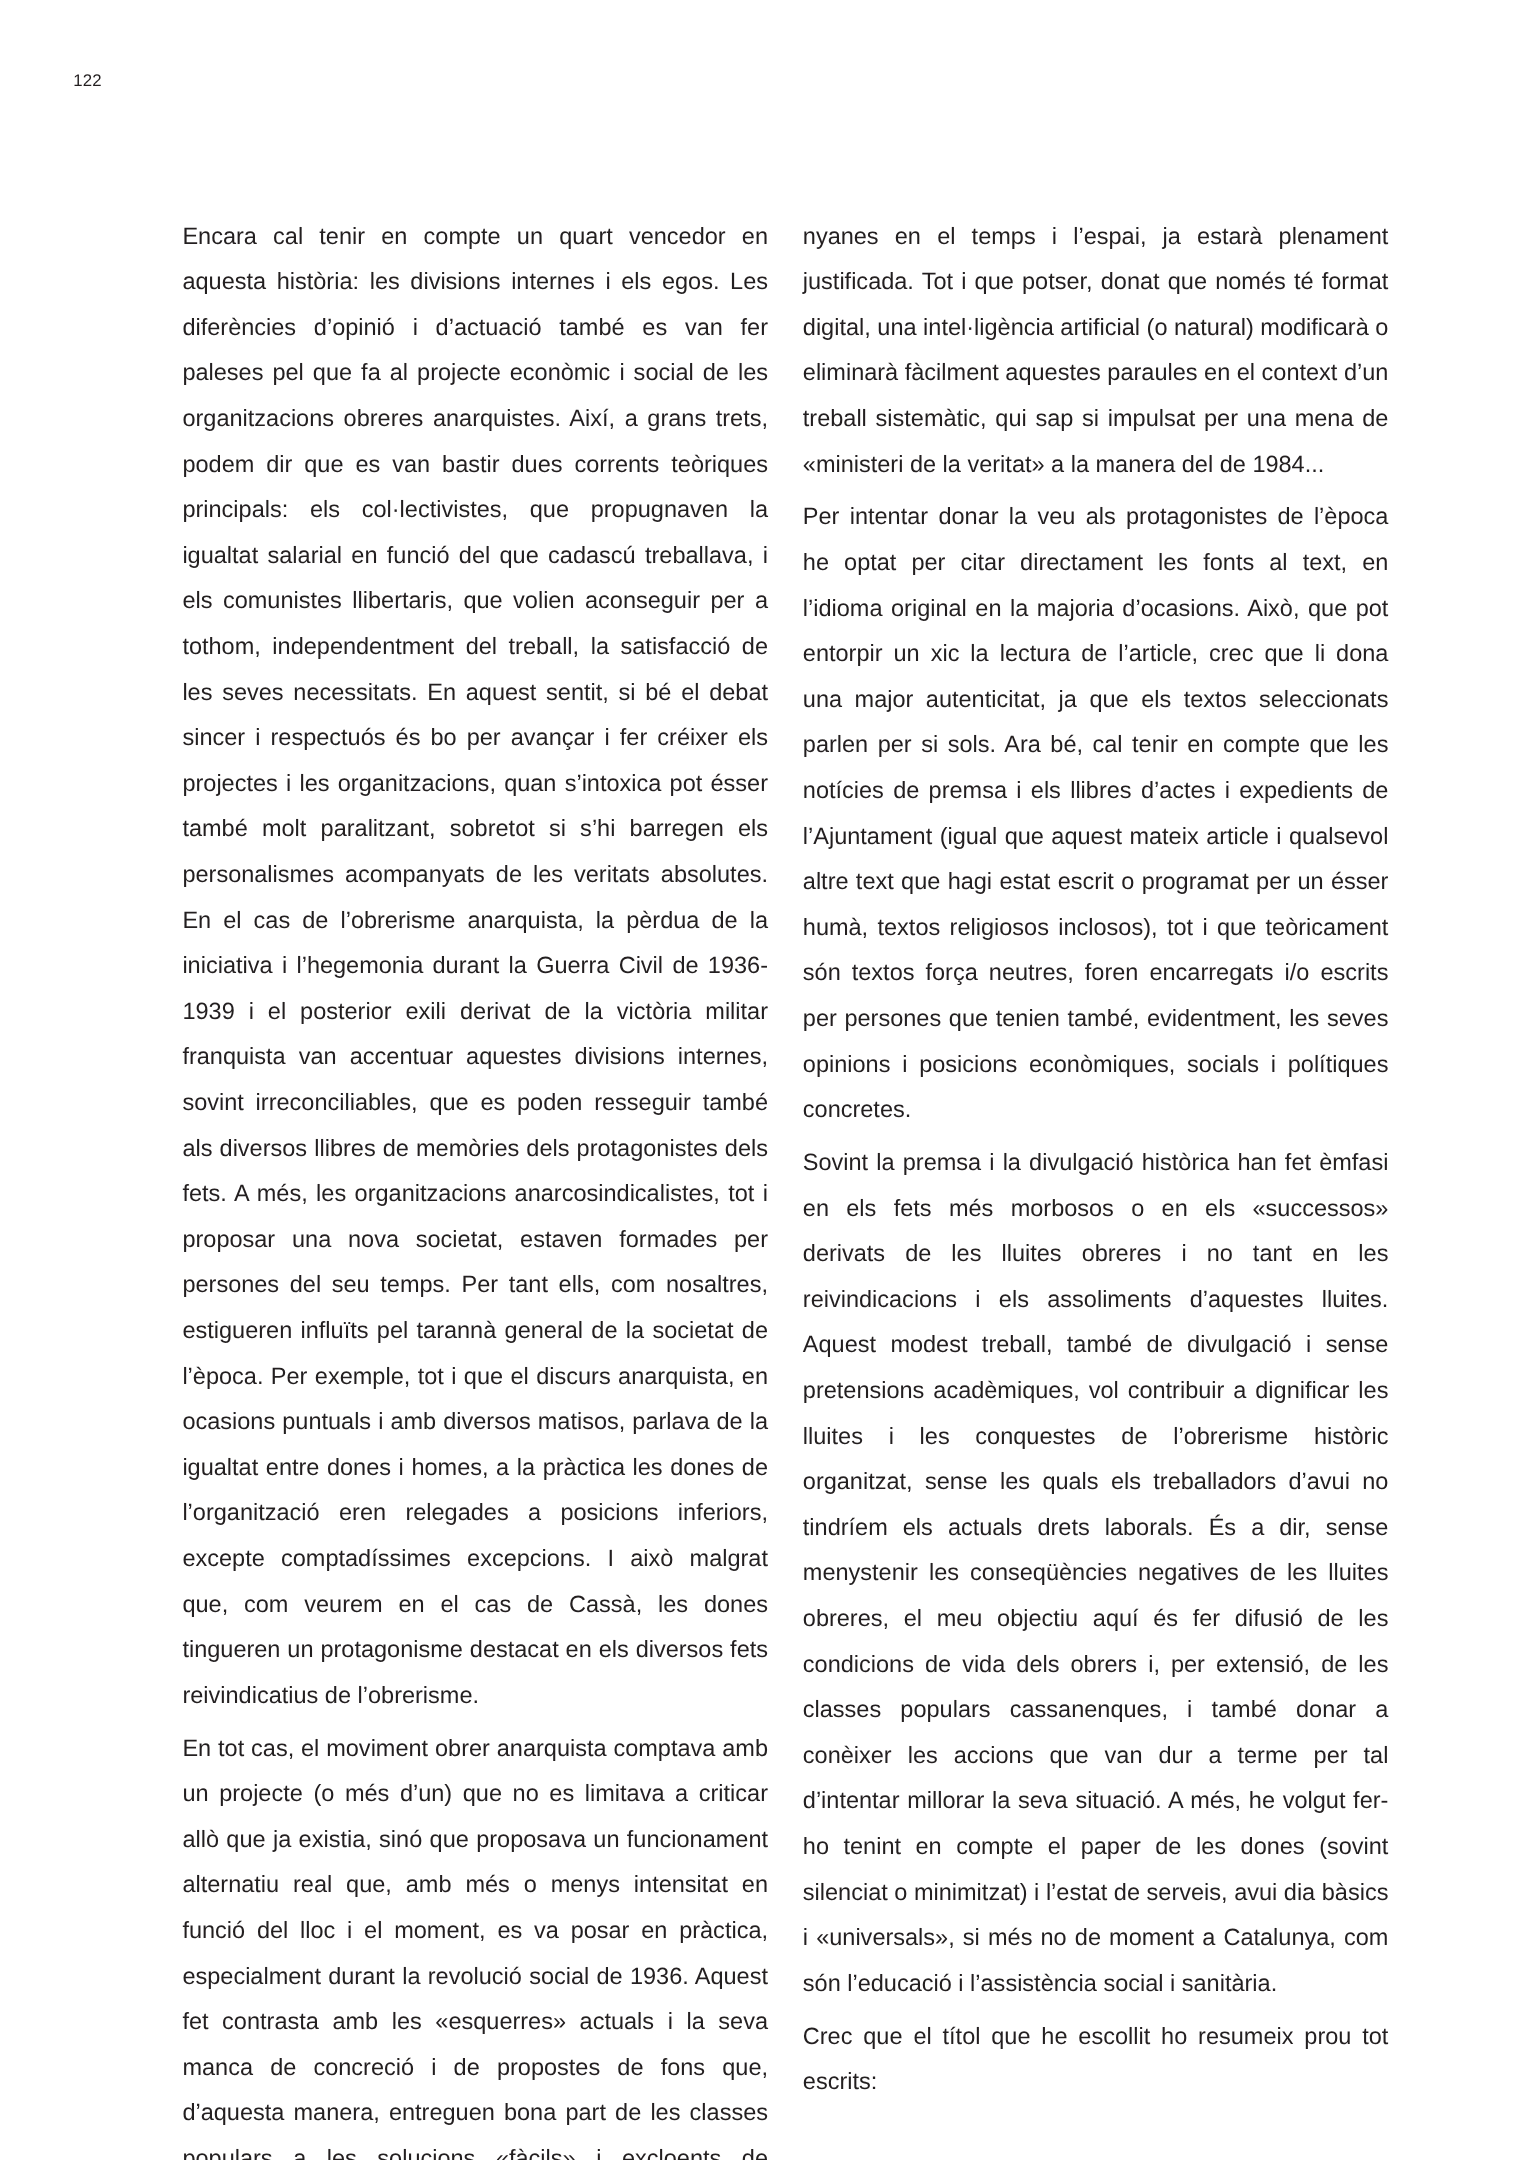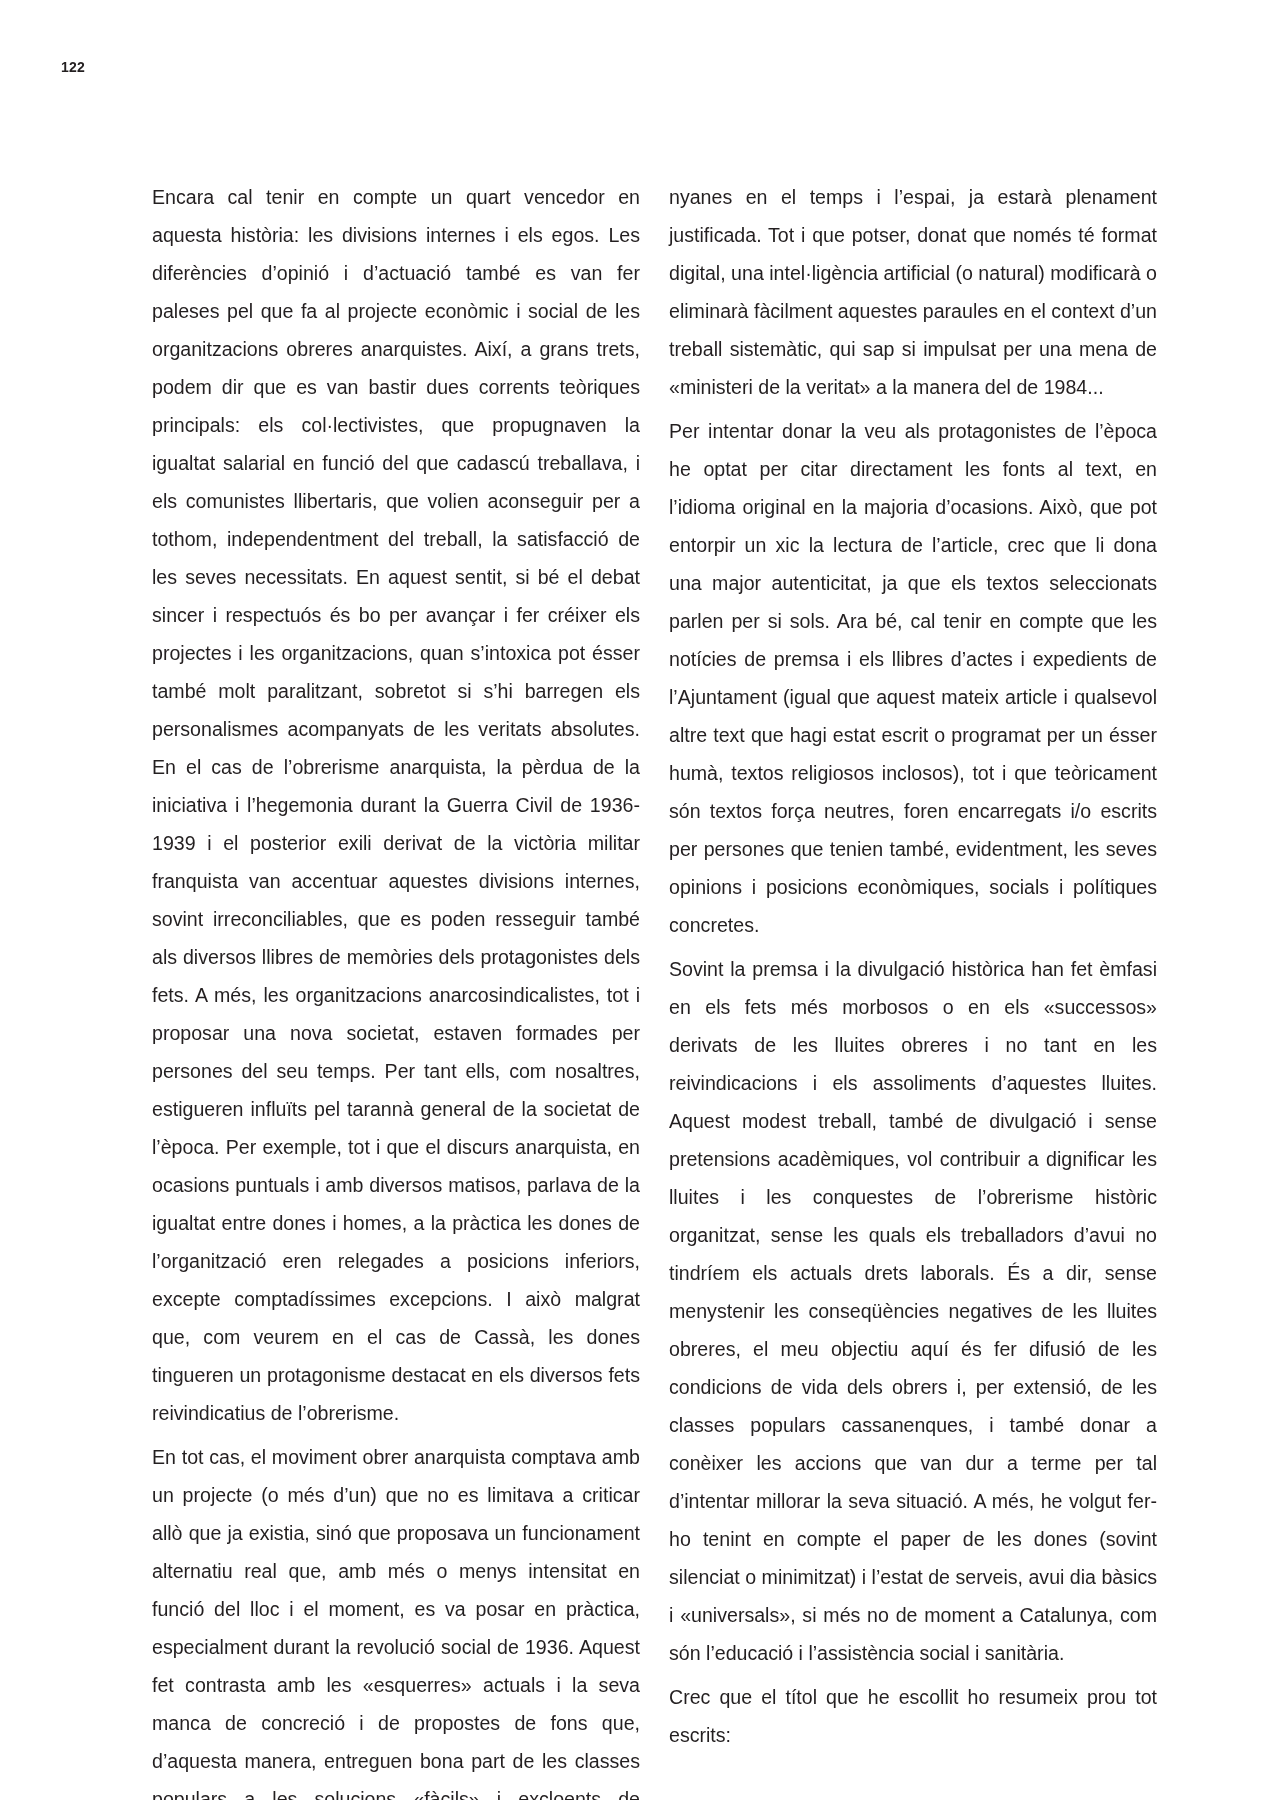--- a/index.html
+++ b/index.html
@@ -13,21 +13,21 @@
       position: relative;
       overflow: hidden;
       color: #231f20;
       font-family: "Liberation Sans", "DejaVu Sans", sans-serif;
     }
     .page-number {
       position: absolute;
       left: 61px;
       top: 59px;
       font-size: 14px;
-      font-weight: bold;
+      font-weight: normal;
       letter-spacing: 0.2px;
     }
     .column {
       position: absolute;
       top: 178px;
       width: 488px;
       font-size: 19.6px;
       line-height: 38px;
       text-align: justify;
       hyphens: manual;

